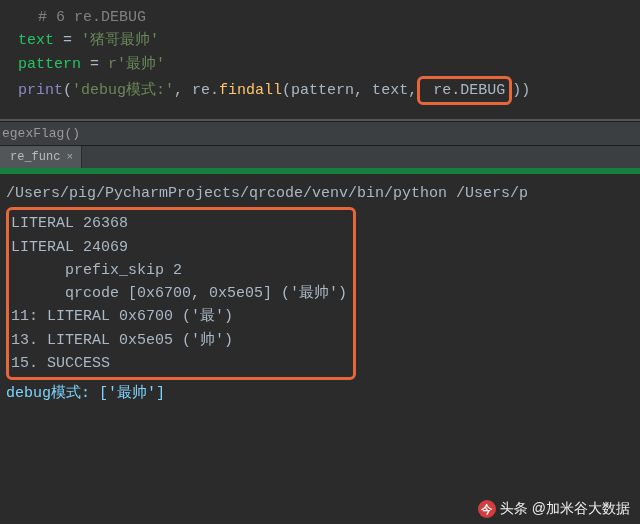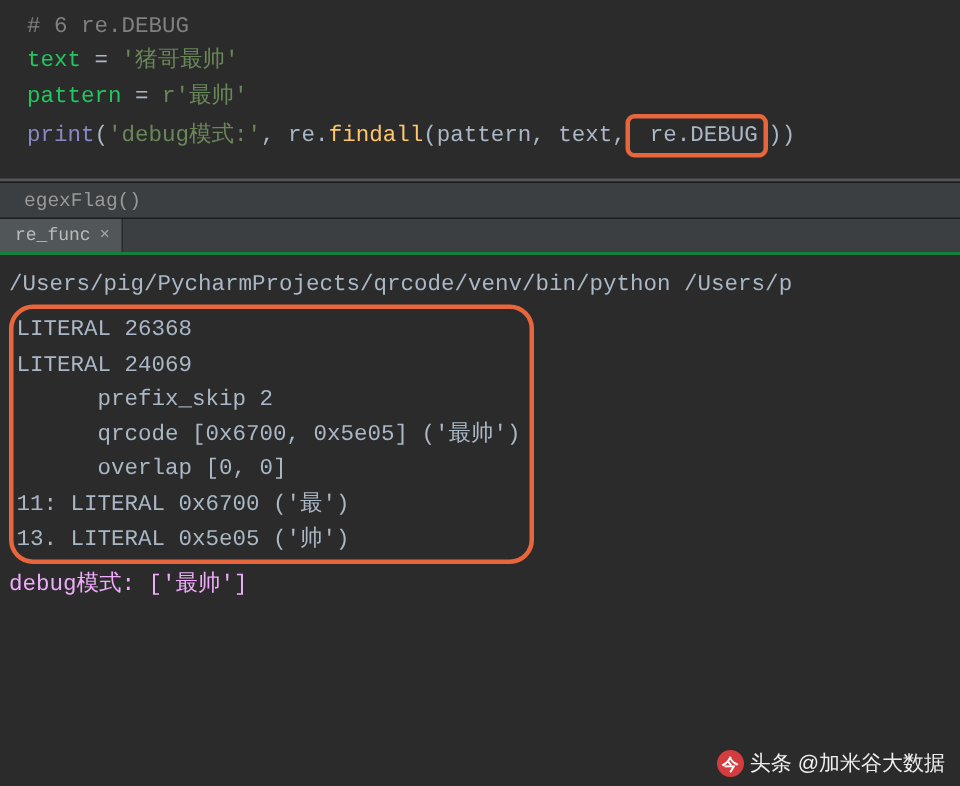--- a/index.html
+++ b/index.html
@@ -11,21 +11,21 @@
       font-size: 15px;
       overflow: hidden;
       position: relative;
     }
     .editor-pane {
       background: #2b2b2b;
       padding: 6px 0 10px 18px;
       line-height: 1.55;
     }
     .code-line { white-space: pre; color: #a9b7c6; }
-    .comment { color: #808080; }
+    .comment { color: #808080; margin-left: 20px; }
     .kw-var { color: #22c55e; }
     .op { color: #a9b7c6; }
     .str { color: #6a8759; }
     .fn { color: #ffc66d; }
     .builtin { color: #8888c6; }
     .dot { color: #a9b7c6; }
     .highlight-box {
       border: 3px solid #e8663c;
       border-radius: 6px;
       padding: 0 4px;
@@ -33,28 +33,28 @@
     }
     .separator {
       height: 2px;
       background: #555;
       margin-top: 4px;
     }
     .breadcrumb {
       background: #3c3f41;
       color: #999;
       font-size: 13px;
-      padding: 4px 16px;
+      padding: 4px 2px;
       border-top: 1px solid #1e1e1e;
       border-bottom: 1px solid #1e1e1e;
     }
     .tab-bar {
       background: #3c3f41;
       display: flex;
-      border-bottom: 2px solid #15803d;
+      border-bottom: 6px solid #15803d;
     }
     .tab {
       background: #515658;
       color: #bbbbbb;
       font-size: 12px;
       padding: 4px 8px 4px 10px;
       display: flex;
       align-items: center;
       gap: 6px;
       border-right: 1px solid #2b2b2b;
@@ -70,33 +70,33 @@
       position: relative;
     }
     .console-path {
       color: #a9b7c6;
       white-space: pre;
       font-size: 15px;
       padding-bottom: 2px;
     }
     .console-output-box {
       border: 3px solid #e8663c;
-      border-radius: 16px;
+      border-radius: 6px;
       padding: 2px 6px 2px 2px;
       margin-top: 0;
       display: inline-block;
     }
     .out-line {
       color: #a9b7c6;
       white-space: pre;
       font-size: 15px;
       line-height: 1.55;
     }
     .result-line {
-      color: #f0abfc;
+      color: #7dd3fc;
       white-space: pre;
       font-size: 15px;
       padding-top: 2px;
     }
     .watermark {
       position: absolute;
       bottom: 6px;
       right: 10px;
       color: #eeeeee;
       font-family: sans-serif;
@@ -142,23 +142,23 @@
 </div>
 
 <div class="console">
   <div class="console-path">/Users/pig/PycharmProjects/qrcode/venv/bin/python /Users/p</div>
   <div class="console-output-box">
     <div class="out-line">LITERAL 26368</div>
     <div class="out-line">LITERAL 24069</div>
     <div class="out-line"></div>
     <div class="out-line">      prefix_skip 2</div>
     <div class="out-line">      qrcode [0x6700, 0x5e05] ('最帅')</div>
-    <div class="out-line">      overlap [0, 0]</div>
     <div class="out-line">11: LITERAL 0x6700 ('最')</div>
     <div class="out-line">13. LITERAL 0x5e05 ('帅')</div>
+    <div class="out-line">15. SUCCESS</div>
   </div>
   <div class="result-line">debug模式: ['最帅']</div>
 </div>
 
 <div class="watermark">
   <span class="watermark-logo">今</span>
   <span>头条</span>
   <span>@加米谷大数据</span>
 </div>
 

